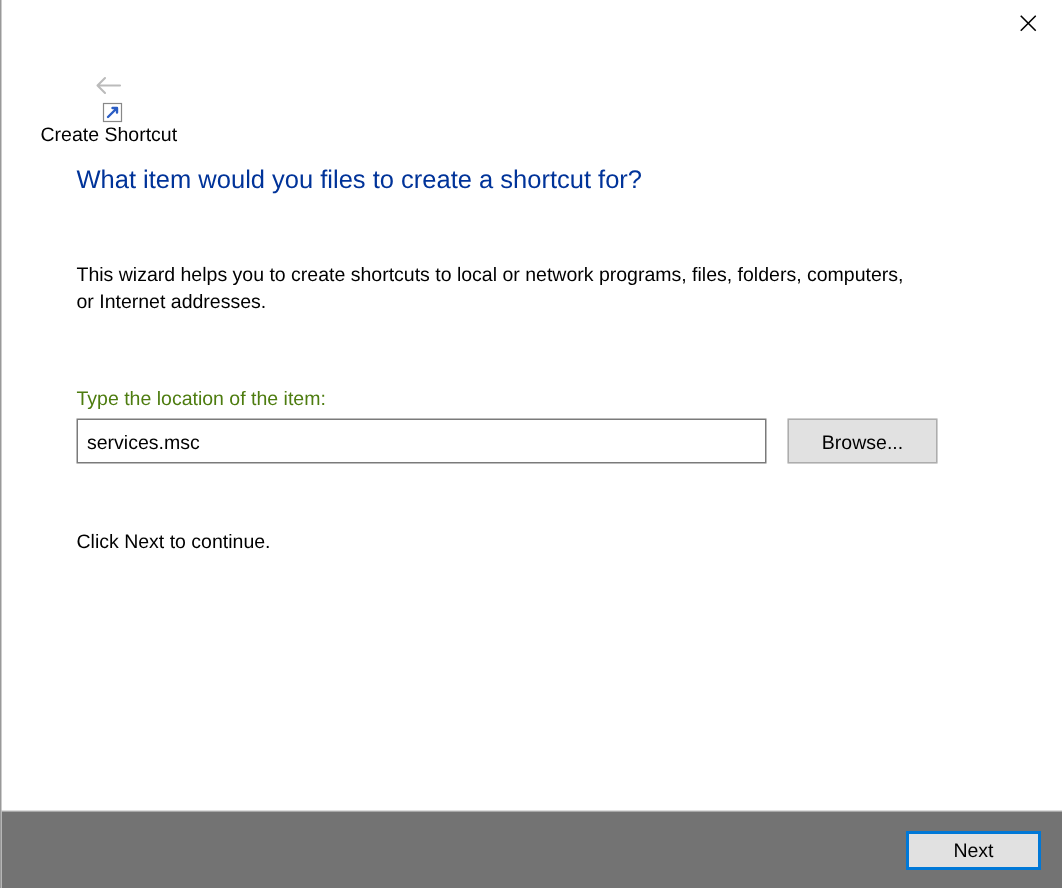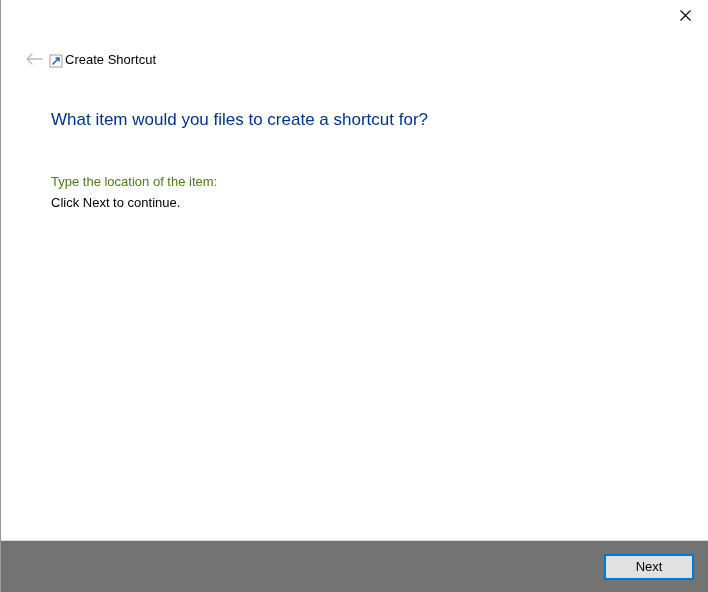--- a/index.html
+++ b/index.html
@@ -36,20 +36,21 @@
     .close-btn svg {
       width: 11px;
       height: 11px;
     }
     .header-row {
       position: absolute;
       top: 50px;
       left: 24px;
       display: flex;
       align-items: center;
+      flex-direction: column;
     }
     .back-arrow {
       color: #999;
       display: flex;
       align-items: center;
     }
     .back-arrow svg {
       width: 18px;
       height: 14px;
     }
@@ -171,19 +172,24 @@
     <svg viewBox="0 0 14 14">
       <rect x="1" y="1" width="12" height="12" fill="#fff" stroke="#888" stroke-width="0.8"></rect>
       <path d="M4 10 L10 4 M10 4 L7 4 M10 4 L10 7" stroke="#2b5dc4" stroke-width="1.6" fill="none" stroke-linecap="round"></path>
     </svg>
   </span>
   <span class="wizard-name">Create Shortcut</span>
 </div>
 
 <div class="content">
   <h1 class="heading">What item would you files to create a shortcut for?</h1>
+  <p class="description">This wizard helps you to create shortcuts to local or network programs, files, folders, computers, or Internet addresses.</p>
   <div class="input-label">Type the location of the item:</div>
+  <div class="input-row">
+    <input type="text" class="location-input" value="services.msc" style="">
+    <button class="browse-btn">Browse...</button>
+  </div>
   <div class="continue-text">Click Next to continue.</div>
 </div>
 
 <div class="footer">
   <button class="footer-btn primary">Next</button>
 </div>
 
 </body></html>

